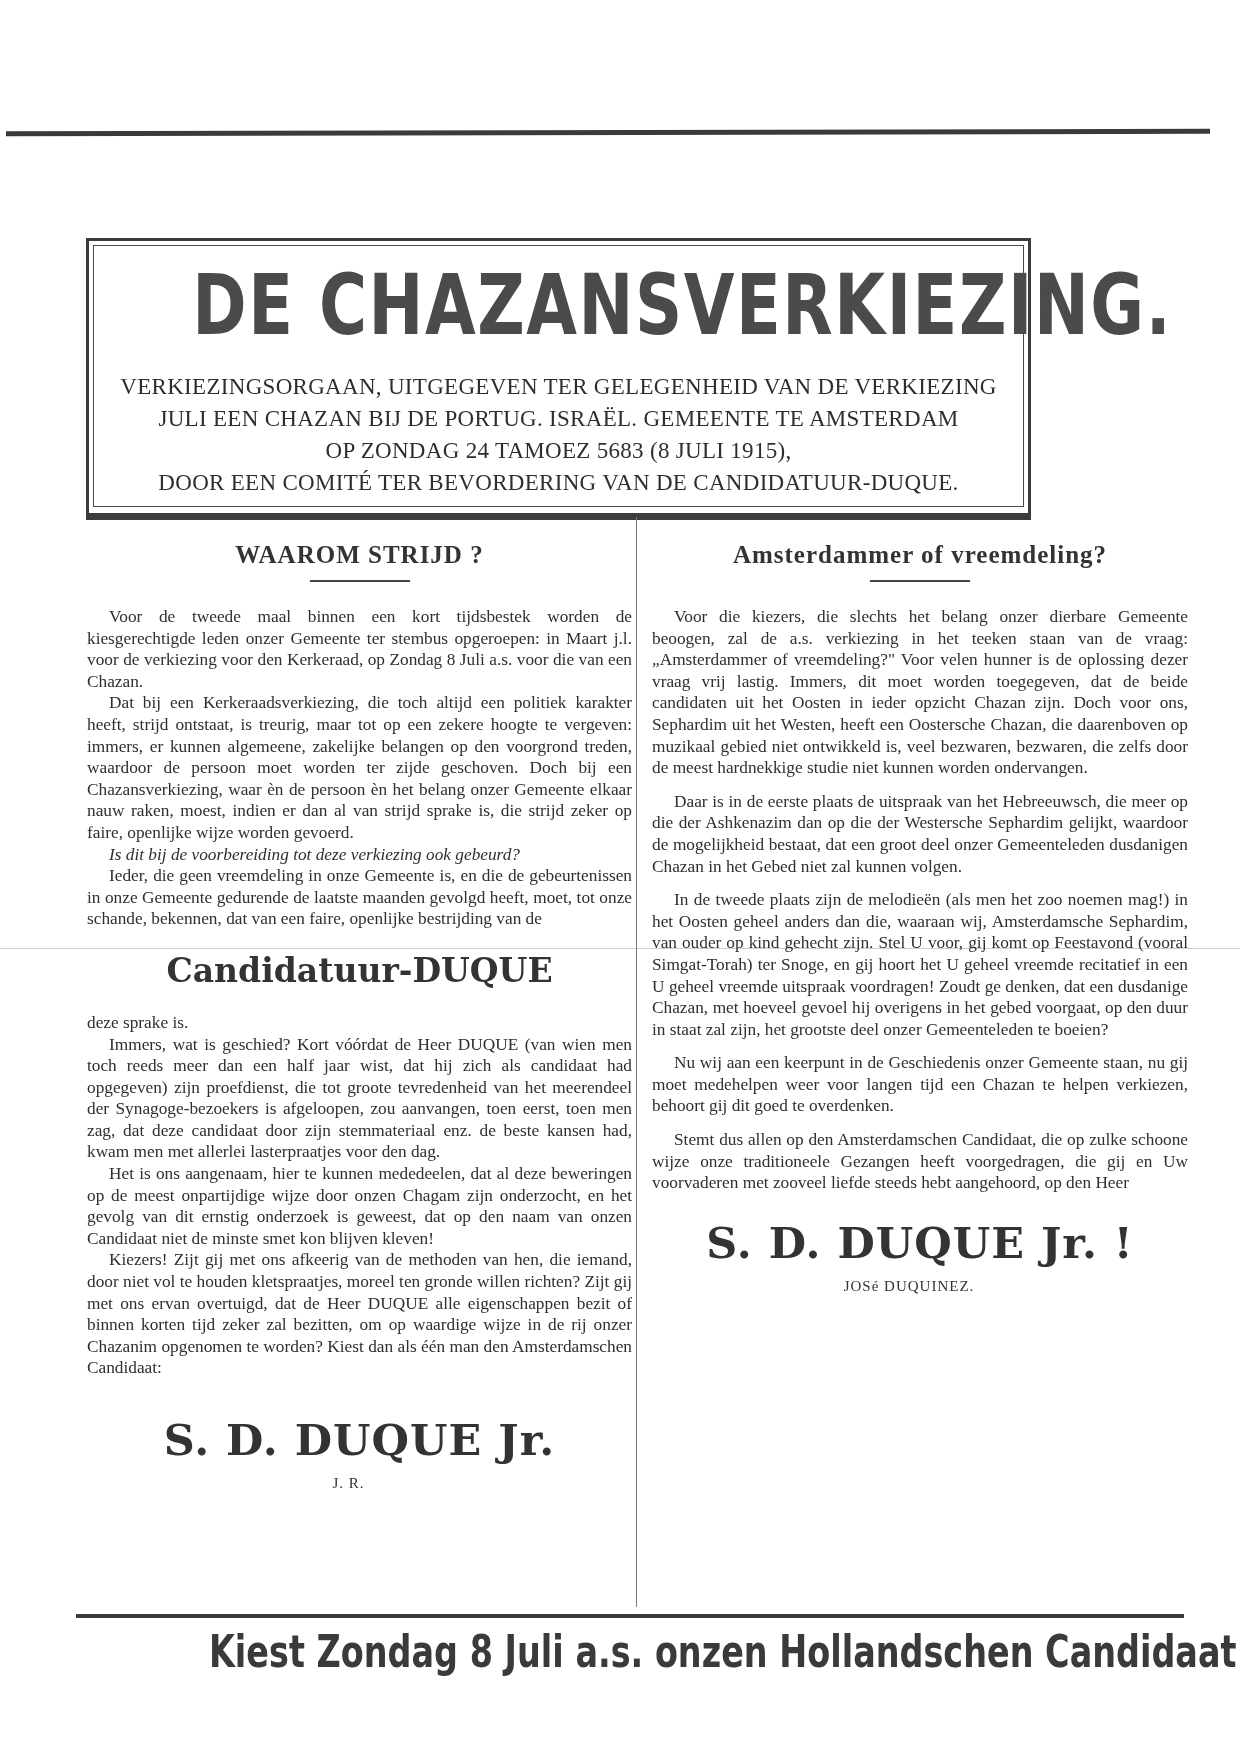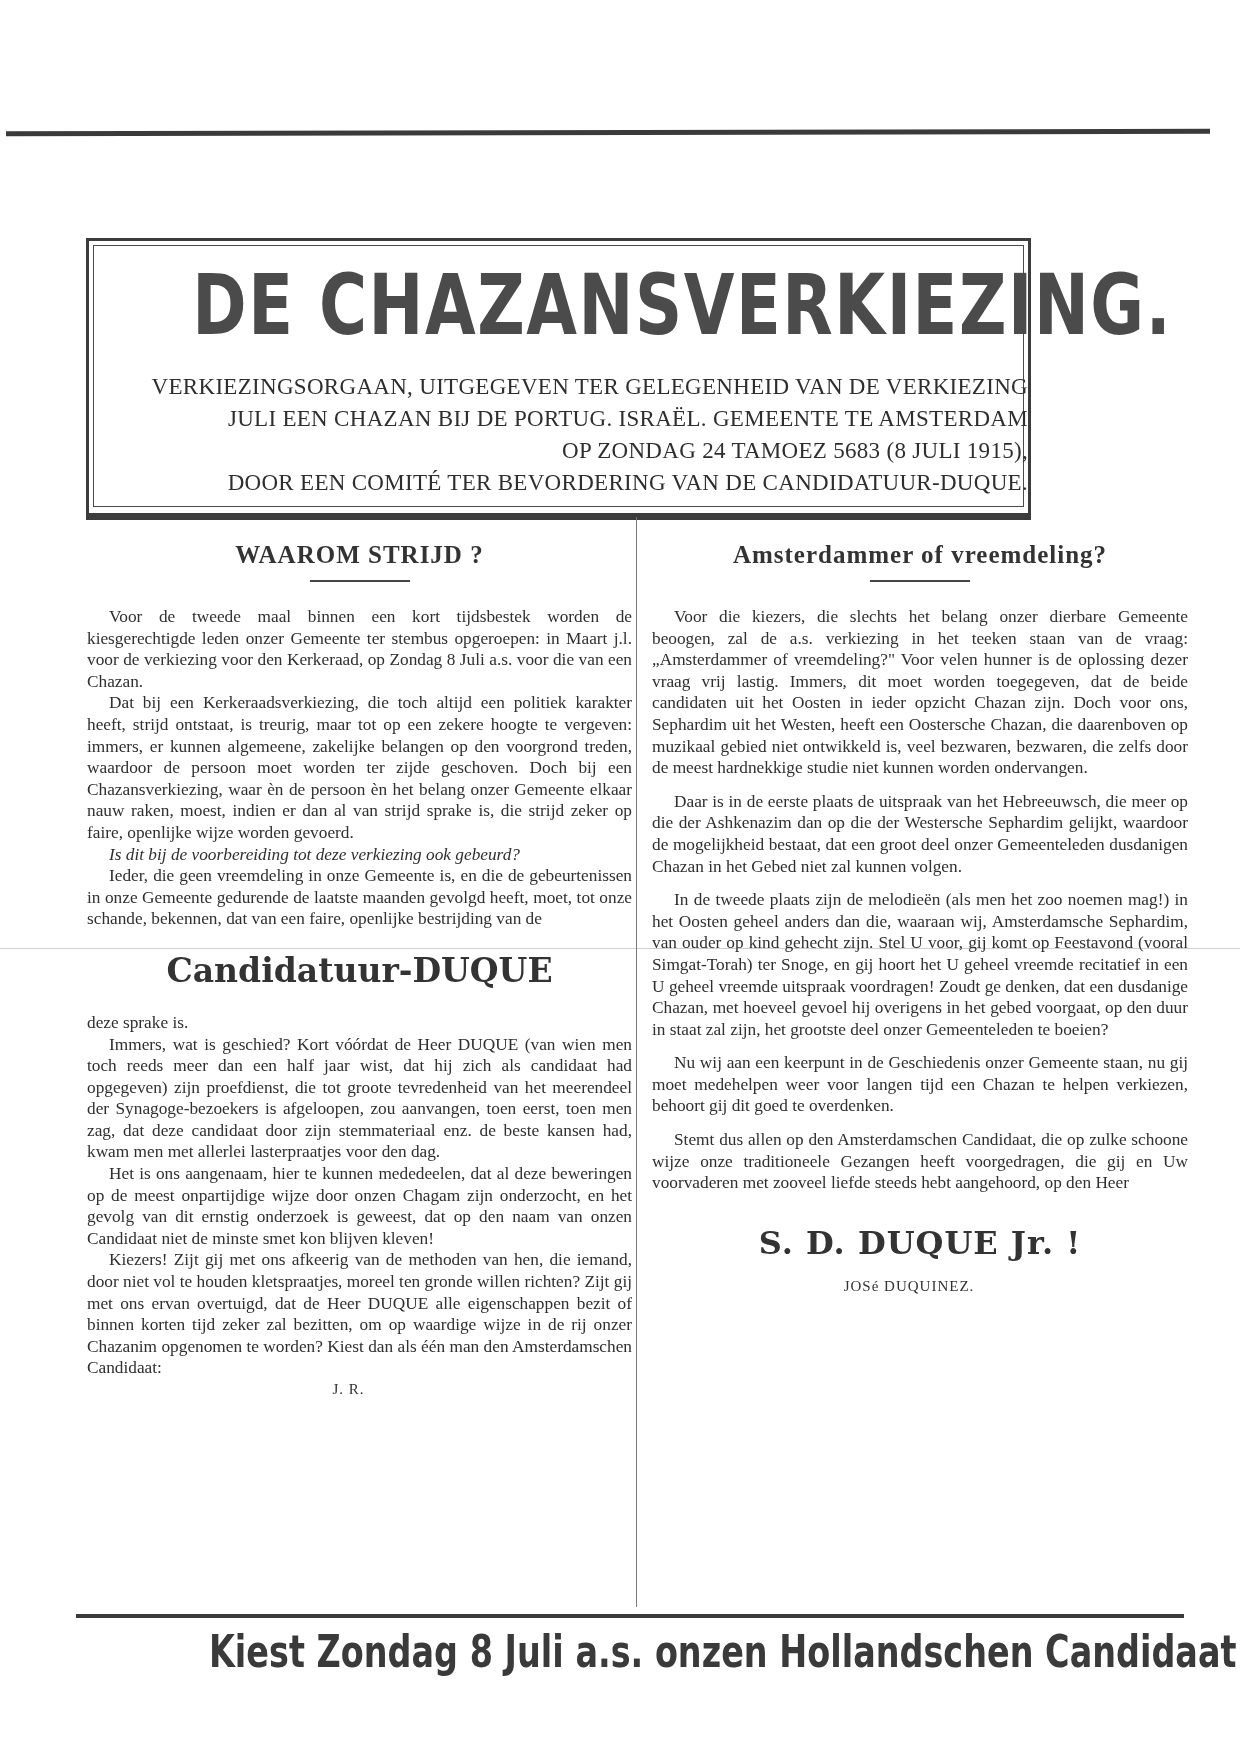--- a/index.html
+++ b/index.html
@@ -37,21 +37,21 @@
     font-size: 84px;
     letter-spacing: 2px;
     color: #4b4b4b;
     transform: scaleX(0.78);
     transform-origin: center;
     white-space: nowrap;
     line-height: 1;
   }
   .subtitle {
     position: absolute; left: 0; right: 0; top: 130px;
-    text-align: right;
+    text-align: center;
     font-family: "Liberation Serif", serif;
     font-size: 23px;
     line-height: 32px;
     color: #2e2e2e;
     letter-spacing: 0.3px;
   }
   .subtitle div { white-space: nowrap; }
   .col-divider {
     position: absolute; left: 636px; top: 517px; width: 1px; height: 1090px;
     background: #777;
@@ -86,21 +86,21 @@
     font-size: 33px;
     font-family: "DejaVu Serif", serif;
     color: #333;
     margin: 22px 0 22px 0;
     line-height: 38px;
   }
   .bigname {
     text-align: center;
     font-weight: bold;
     font-family: "DejaVu Serif", serif;
-    font-size: 32px;
+    font-size: 43px;
     color: #333;
     letter-spacing: 1px;
     margin: 38px 0 10px 0;
     line-height: 46px;
   }
   .sig {
     text-align: center;
     font-size: 15px;
     letter-spacing: 1px;
     color: #333;
@@ -151,20 +151,21 @@
   <div class="head-rule"></div>
   <p>Voor de tweede maal binnen een kort tijdsbestek worden de kiesgerechtigde leden onzer Gemeente ter stembus opgeroepen: in Maart j.l. voor de verkiezing voor den Kerkeraad, op Zondag 8 Juli a.s. voor die van een Chazan.</p>
   <p>Dat bij een Kerkeraadsverkiezing, die toch altijd een politiek karakter heeft, strijd ontstaat, is treurig, maar tot op een zekere hoogte te vergeven: immers, er kunnen algemeene, zakelijke belangen op den voorgrond treden, waardoor de persoon moet worden ter zijde geschoven. Doch bij een Chazansverkiezing, waar èn de persoon èn het belang onzer Gemeente elkaar nauw raken, moest, indien er dan al van strijd sprake is, die strijd zeker op faire, openlijke wijze worden gevoerd.</p>
   <p style="font-style:italic">Is dit bij de voorbereiding tot deze verkiezing ook gebeurd?</p>
   <p>Ieder, die geen vreemdeling in onze Gemeente is, en die de gebeurtenissen in onze Gemeente gedurende de laatste maanden gevolgd heeft, moet, tot onze schande, bekennen, dat van een faire, openlijke bestrijding van de</p>
   <div class="callout">Candidatuur-DUQUE</div>
   <p class="noind">deze sprake is.</p>
   <p>Immers, wat is geschied? Kort vóórdat de Heer DUQUE (van wien men toch reeds meer dan een half jaar wist, dat hij zich als candidaat had opgegeven) zijn proefdienst, die tot groote tevredenheid van het meerendeel der Synagoge-bezoekers is afgeloopen, zou aanvangen, toen eerst, toen men zag, dat deze candidaat door zijn stemmateriaal enz. de beste kansen had, kwam men met allerlei lasterpraatjes voor den dag.</p>
   <p>Het is ons aangenaam, hier te kunnen mededeelen, dat al deze beweringen op de meest onpartijdige wijze door onzen Chagam zijn onderzocht, en het gevolg van dit ernstig onderzoek is geweest, dat op den naam van onzen Candidaat niet de minste smet kon blijven kleven!</p>
   <p>Kiezers! Zijt gij met ons afkeerig van de methoden van hen, die iemand, door niet vol te houden kletspraatjes, moreel ten gronde willen richten? Zijt gij met ons ervan overtuigd, dat de Heer DUQUE alle eigenschappen bezit of binnen korten tijd zeker zal bezitten, om op waardige wijze in de rij onzer Chazanim opgenomen te worden? Kiest dan als één man den Amsterdamschen Candidaat:</p>
+  <div class="bigname">S. D. DUQUE Jr.</div>
   <div class="sig">J. R.</div>
 </div>
 
 <div class="col right">
   <h2>Amsterdammer of vreemdeling?</h2>
   <div class="head-rule"></div>
   <p>Voor die kiezers, die slechts het belang onzer dierbare Gemeente beoogen, zal de a.s. verkiezing in het teeken staan van de vraag: „Amsterdammer of vreemdeling?" Voor velen hunner is de oplossing dezer vraag vrij lastig. Immers, dit moet worden toegegeven, dat de beide candidaten uit het Oosten in ieder opzicht Chazan zijn. Doch voor ons, Sephardim uit het Westen, heeft een Oostersche Chazan, die daarenboven op muzikaal gebied niet ontwikkeld is, veel bezwaren, bezwaren, die zelfs door de meest hardnekkige studie niet kunnen worden ondervangen.</p>
   <p>Daar is in de eerste plaats de uitspraak van het Hebreeuwsch, die meer op die der Ashkenazim dan op die der Westersche Sephardim gelijkt, waardoor de mogelijkheid bestaat, dat een groot deel onzer Gemeenteleden dusdanigen Chazan in het Gebed niet zal kunnen volgen.</p>
   <p>In de tweede plaats zijn de melodieën (als men het zoo noemen mag!) in het Oosten geheel anders dan die, waaraan wij, Amsterdamsche Sephardim, van ouder op kind gehecht zijn. Stel U voor, gij komt op Feestavond (vooral Simgat-Torah) ter Snoge, en gij hoort het U geheel vreemde recitatief in een U geheel vreemde uitspraak voordragen! Zoudt ge denken, dat een dusdanige Chazan, met hoeveel gevoel hij overigens in het gebed voorgaat, op den duur in staat zal zijn, het grootste deel onzer Gemeenteleden te boeien?</p>
   <p>Nu wij aan een keerpunt in de Geschiedenis onzer Gemeente staan, nu gij moet medehelpen weer voor langen tijd een Chazan te helpen verkiezen, behoort gij dit goed te overdenken.</p>

